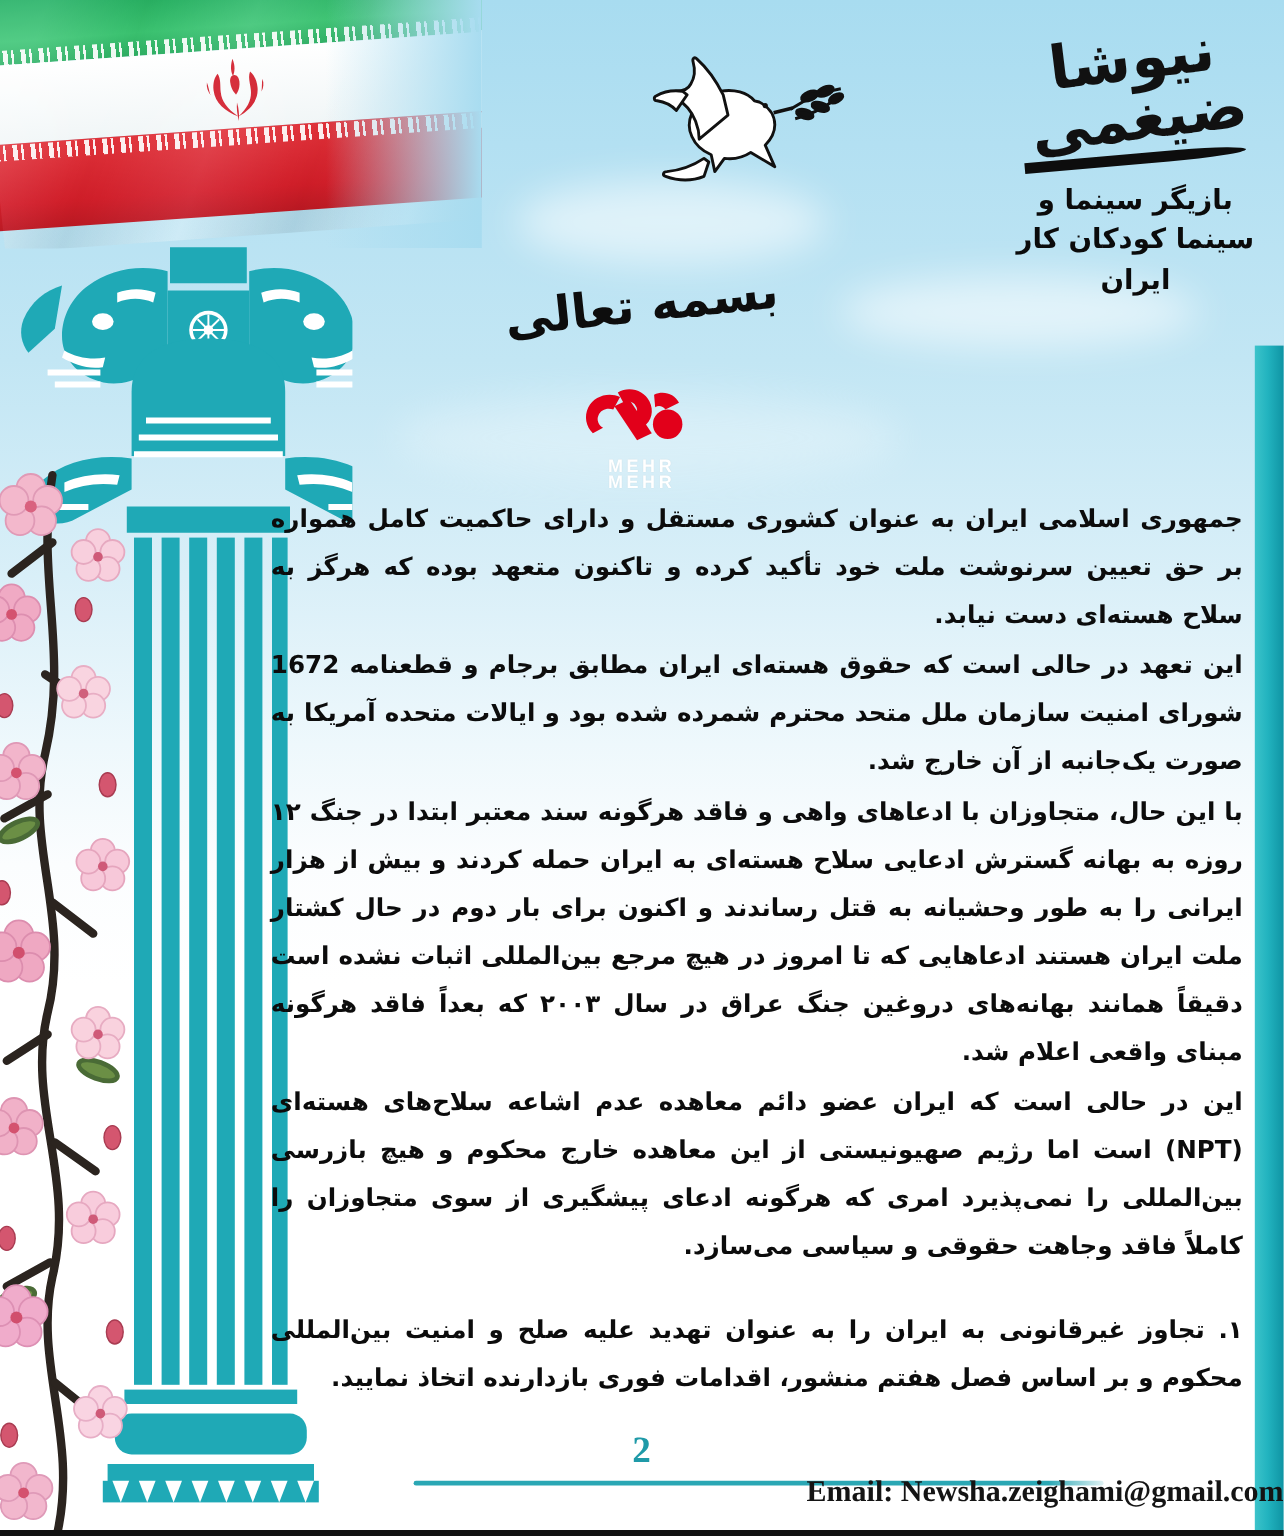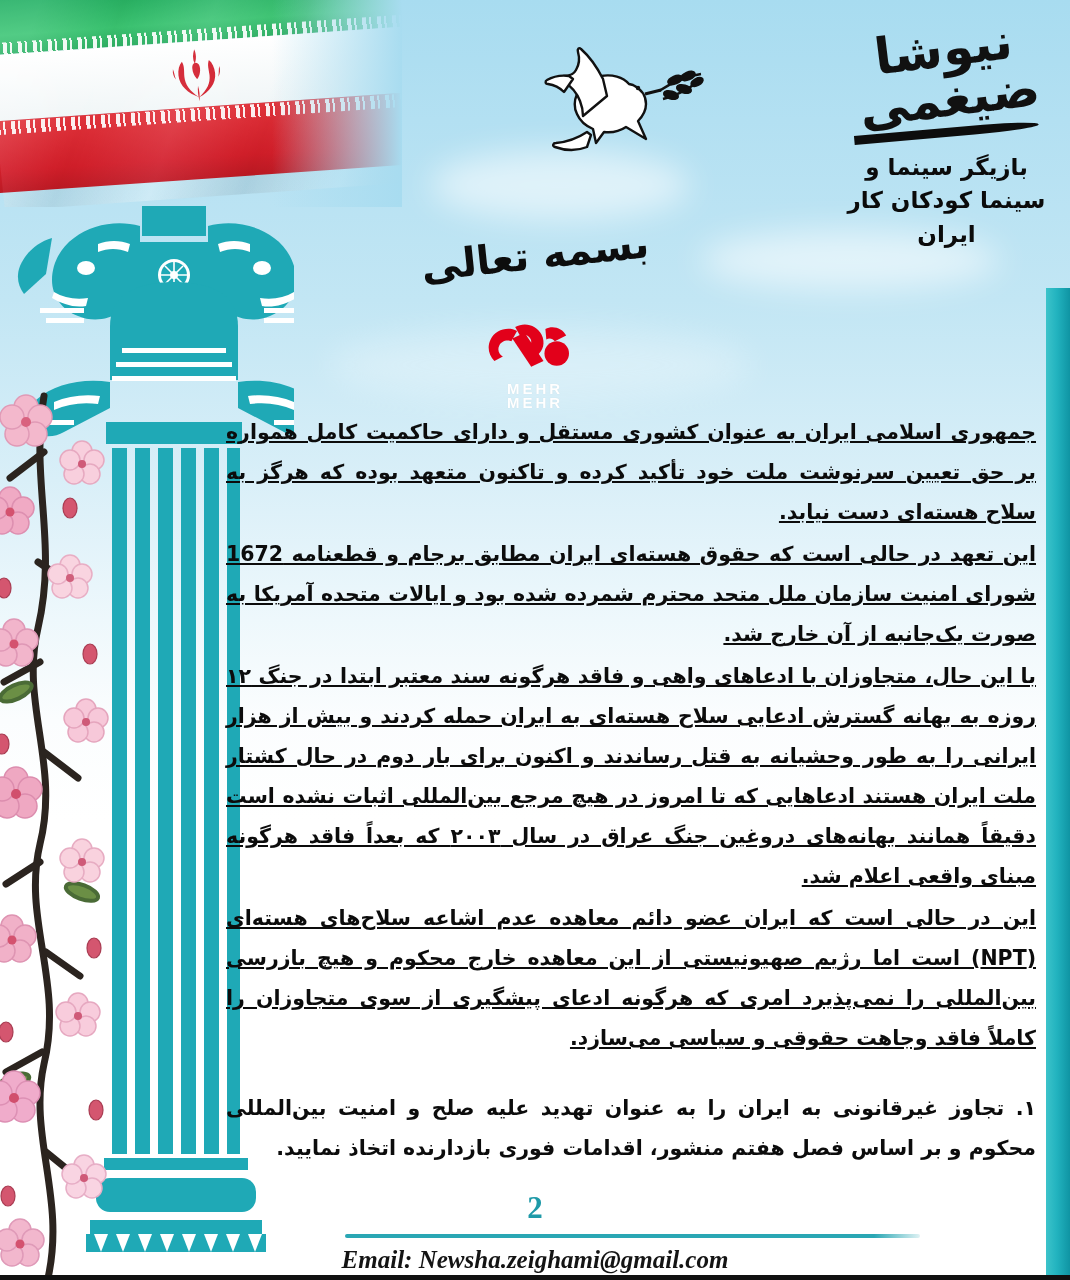--- a/index.html
+++ b/index.html
@@ -82,32 +82,32 @@
   .blossoms{position:absolute;left:-14px;top:392px;width:190px;height:890px;}
 
   
   .right-bar{position:absolute;right:0px;top:288px;width:24px;height:992px;
     background:linear-gradient(to left,#0f94a3,#22b3bf 55%,#3cc3ca);}
 
   
   .content{position:absolute;right:34px;top:412px;width:810px;
     direction:rtl;text-align:justify;color:#0c0c0c;}
   .para{font-size:20.5px;line-height:40px;font-weight:600;margin:0 0 2px 0;
-        text-align:justify;text-justify:inter-word;text-decoration:underline;}
+        text-align:justify;text-justify:inter-word;}
   .demands{margin-top:30px;}
   .demand{font-size:20.5px;line-height:40px;font-weight:600;margin:0 0 6px 0;text-align:justify;}
 
   
   .footer{position:absolute;left:0;right:0;bottom:0;height:92px;}
   .page-num{position:absolute;left:0;right:0;top:2px;text-align:center;
             font-family:"Liberation Serif",serif;font-size:31px;font-weight:700;color:#1f9aa8;}
   .rule{position:absolute;left:345px;width:575px;top:46px;height:4px;
         background:linear-gradient(to right,#2aa7b4,#2aa7b4 92%,rgba(42,167,180,.15));border-radius:2px;}
-  .email{position:absolute;left:0;right:0;top:58px;text-align:center;direction:ltr;
-         font-family:"Liberation Serif",serif;font-size:25px;font-weight:700;color:#141414;font-style:italic;}
+  .email{position:absolute;left:0;right:0;top:42px;text-align:right;direction:ltr;
+         font-family:"Liberation Serif",serif;font-size:25px;font-weight:700;color:#141414;}
   .bottom-edge{position:absolute;left:0;right:0;bottom:0;height:5px;background:#111;}
 </style>
 </head>
 <body>
 
 <div class="page">
 
   <div class="cloud" style="left:430px;top:150px;width:260px;height:70px;"></div>
   <div class="cloud" style="left:700px;top:230px;width:300px;height:60px;"></div>
   <div class="cloud" style="left:330px;top:330px;width:420px;height:70px;opacity:.5;"></div>

